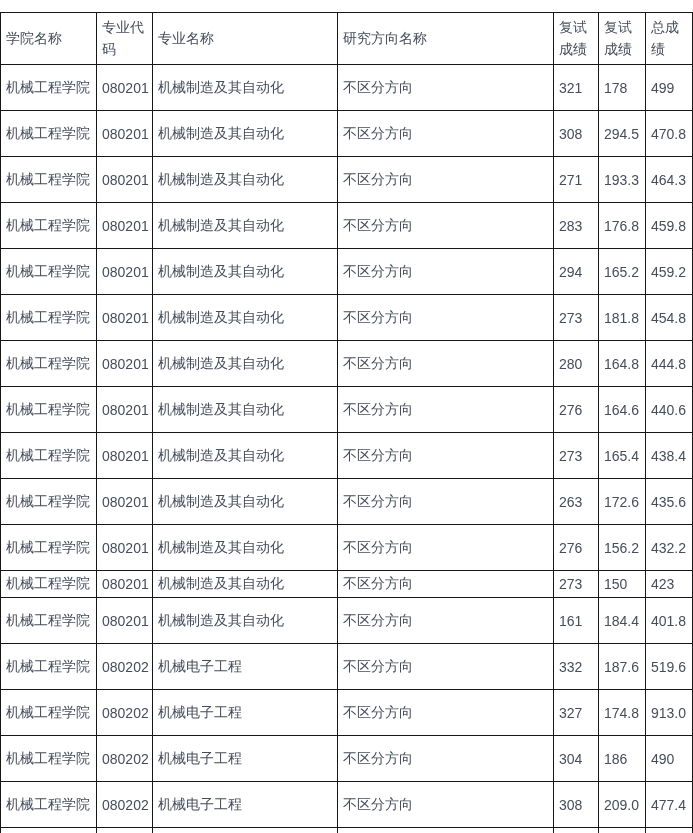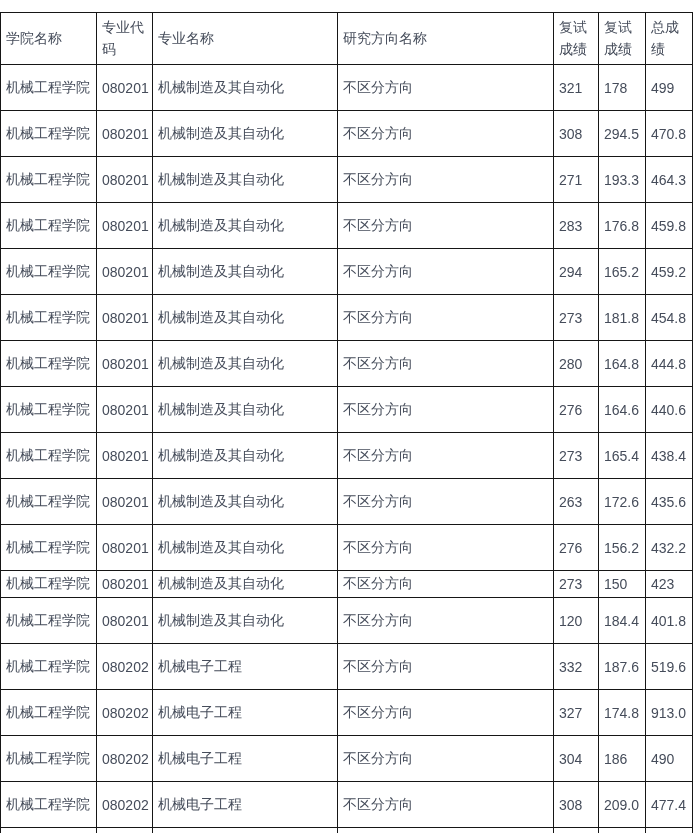--- a/index.html
+++ b/index.html
@@ -187,21 +187,21 @@
           <td>不区分方向</td>
           <td>273</td>
           <td>150</td>
           <td>423</td>
         </tr>
         <tr>
           <td>机械工程学院</td>
           <td>080201</td>
           <td>机械制造及其自动化</td>
           <td>不区分方向</td>
-          <td>120</td>
+          <td>161</td>
           <td>184.4</td>
           <td>401.8</td>
         </tr>
         <tr>
           <td>机械工程学院</td>
           <td>080202</td>
           <td>机械电子工程</td>
           <td>不区分方向</td>
           <td>332</td>
           <td>187.6</td>

